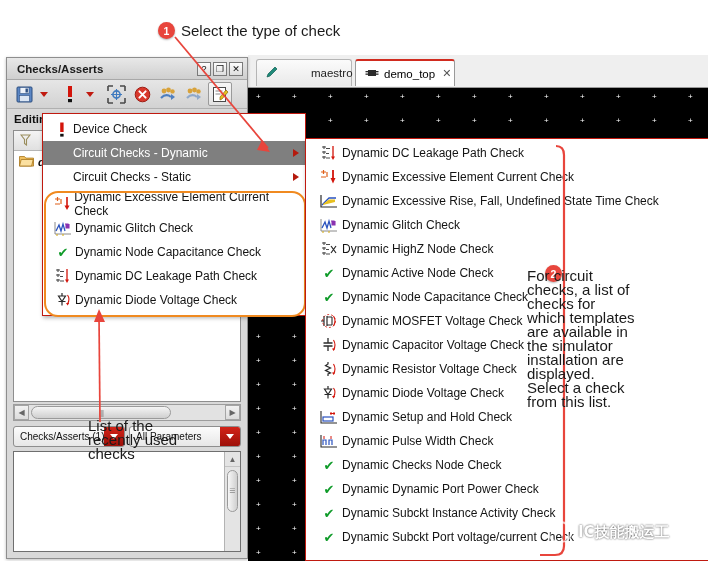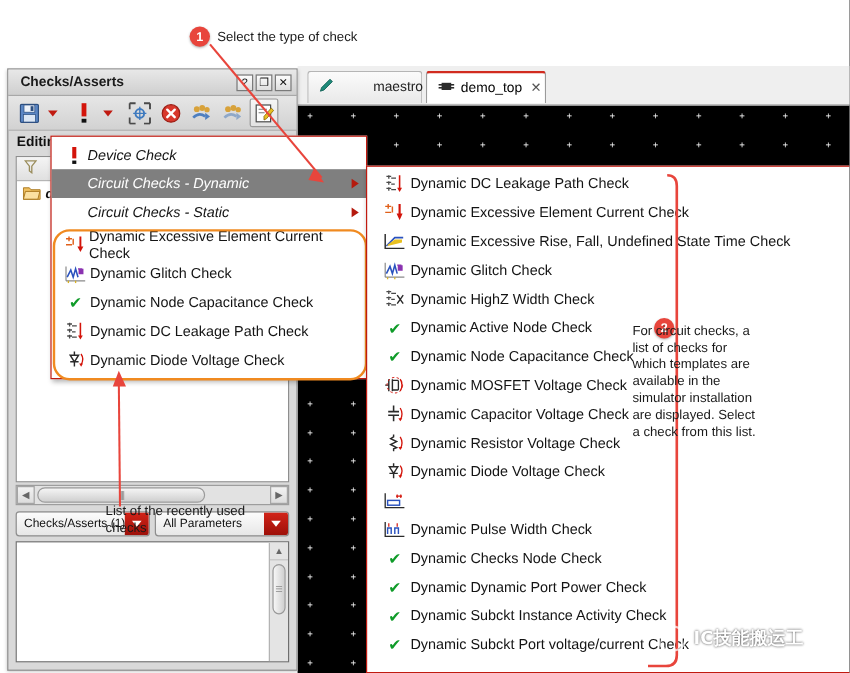--- a/index.html
+++ b/index.html
@@ -147,21 +147,21 @@
     box-shadow:1px 2px 4px rgba(0,0,0,.3);
     padding:3px 0;
   }
   .m1item{
     height:24px;display:flex;align-items:center;
     padding:0 6px 0 8px;font-size:12px;color:#141414;
     box-sizing:border-box;position:relative;
   }
   .m1item.sel{background:#7f7f7f;color:#ffffff;}
   .m1item .mico{width:22px;display:flex;align-items:center;justify-content:center;}
-  .m1item .mtxt{flex:1;font-style:italic;}
+  .m1item .mtxt{flex:1;}
   .m1item .rarrow{
     width:0;height:0;border-top:4px solid transparent;border-bottom:4px solid transparent;
     border-left:6px solid #b51a0e;
   }
   .m1group{padding-top:3px;}
   .m1sub{
     height:24px;display:flex;align-items:center;padding:0 6px 0 8px;
     font-size:12px;color:#141414;box-sizing:border-box;
   }
   .m1sub .mico{width:24px;display:flex;align-items:center;justify-content:center;}
@@ -179,21 +179,21 @@
     box-sizing:border-box;
   }
   .m2item{
     height:24px;display:flex;align-items:center;padding:0 0 0 10px;
     font-size:12px;color:#141414;box-sizing:border-box;
   }
   .m2item .mico{width:26px;display:flex;align-items:center;justify-content:center;}
   .chk{color:#0f9b29;font-size:13px;font-weight:bold;line-height:13px;}
 
   
-  .anno-text{position:absolute;font-size:11px;color:#1a1a1a;line-height:14px;}
+  .anno-text{position:absolute;font-size:15px;color:#1a1a1a;line-height:14px;}
   .badge{
     position:absolute;width:17px;height:17px;border-radius:50%;
     background:#e8453c;color:#fff;font-size:10.5px;font-weight:bold;
     display:flex;align-items:center;justify-content:center;
     box-shadow:0 1px 2px rgba(0,0,0,.3);
   }
   .anno-svg{position:absolute;left:0;top:0;width:708px;height:561px;pointer-events:none;}
 
   #watermark{
     left:548px;top:521px;display:flex;align-items:center;gap:6px;
@@ -755,21 +755,21 @@
     <span>Dynamic Glitch Check</span>
   </div>
 
   <div class="m2item">
     <span class="mico">
       <svg width="18" height="16" viewBox="0 0 18 16">
           <path d="M2 2h4M4 1v3M2 7h4M4 6v3M2 12h4M4 11v3M6 3.5h4M6 8.5h3M6 13h4" stroke="#4a4a4a" stroke-width="1.1" fill="none"></path>
           <path d="M11 5 L16 12M16 5 L11 12" stroke="#2a2a2a" stroke-width="1.2"></path>
         </svg>
     </span>
-    <span>Dynamic HighZ Width Check</span>
+    <span>Dynamic HighZ Node Check</span>
   </div>
 
   <div class="m2item">
     <span class="mico">
         <span class="chk">✔</span>
       </span>
     <span>Dynamic Active Node Check</span>
   </div>
 
   <div class="m2item">
@@ -826,20 +826,21 @@
   </div>
 
   <div class="m2item">
     <span class="mico">
       <svg width="18" height="15" viewBox="0 0 18 15">
         <path d="M1 1v12h16" stroke="#2a2a2a" stroke-width="1.1" fill="none"></path>
         <rect x="3" y="7" width="10" height="4" fill="none" stroke="#2a52be" stroke-width="1.2"></rect>
         <path d="M11 2v3M14 2v3M10 3.5h5" stroke="#d3140a" stroke-width="1"></path>
       </svg>
     </span>
+    <span>Dynamic Setup and Hold Check</span>
   </div>
 
   <div class="m2item">
     <span class="mico">
       <svg width="18" height="15" viewBox="0 0 18 15">
         <path d="M1 1v12h16" stroke="#2a2a2a" stroke-width="1.1" fill="none"></path>
         <path d="M3 11V6h3v5M9 11V6h3v5" stroke="#2a52be" stroke-width="1.2" fill="none"></path>
         <path d="M4 2v3M11 2v3" stroke="#d3140a" stroke-width="1"></path>
       </svg>
     </span>

